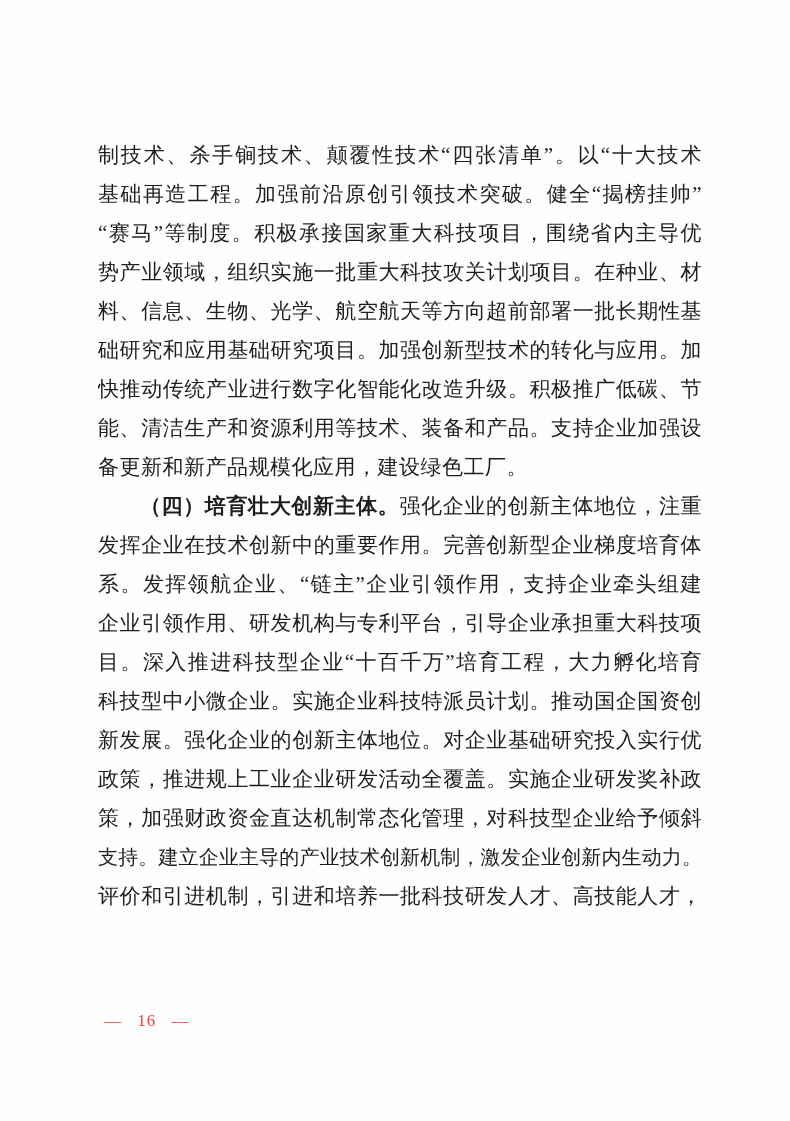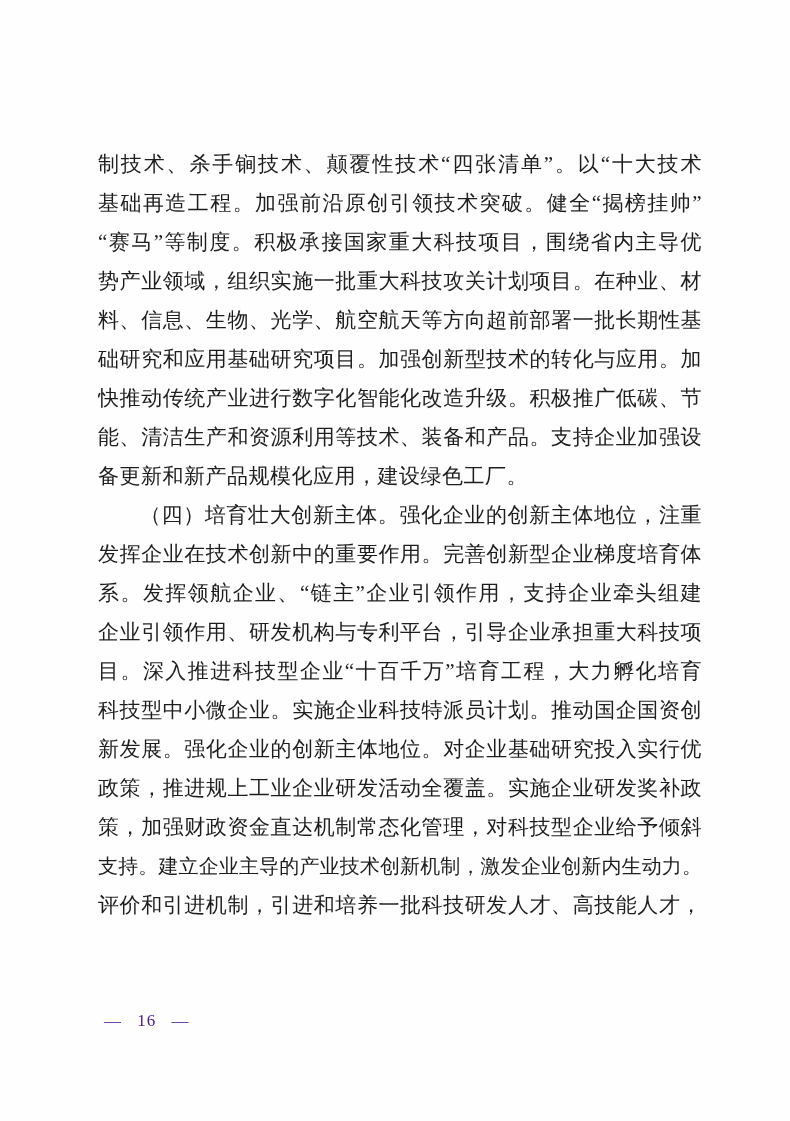--- a/index.html
+++ b/index.html
@@ -11,21 +11,21 @@
   .page {
     position: relative;
     width: 790px;
     height: 1121px;
     background: #fefefe;
     overflow: hidden;
   }
   .content {
     position: absolute;
     left: 98px;
-    top: 145px;
+    top: 136px;
     width: 604px;
     color: #1e1e1e;
   }
   .line {
     height: 39px;
     line-height: 39px;
     font-size: 21px;
     letter-spacing: 0.5px;
     text-align: justify;
     text-align-last: justify;
@@ -35,32 +35,32 @@
     text-align-last: left;
   }
   .line.indent {
     text-indent: 2em;
   }
   .line.tight {
     font-size: 20px;
     letter-spacing: 0px;
   }
   .bold-lead {
-    font-weight: 400;
+    font-weight: 700;
   }
   .footer {
     position: absolute;
     left: 104px;
     top: 1008px;
     height: 26px;
     line-height: 26px;
     font-size: 17px;
     letter-spacing: 1px;
     word-spacing: 10px;
-    color: #4c1d95;
+    color: #ef4444;
   }
 </style>
 </head>
 <body>
 
 <div class="page">
   <div class="content">
     <div class="line">制技术、杀手锏技术、颠覆性技术“四张清单”。以“十大技术</div>
     <div class="line">基础再造工程。加强前沿原创引领技术突破。健全“揭榜挂帅”</div>
     <div class="line">“赛马”等制度。积极承接国家重大科技项目，围绕省内主导优</div>

